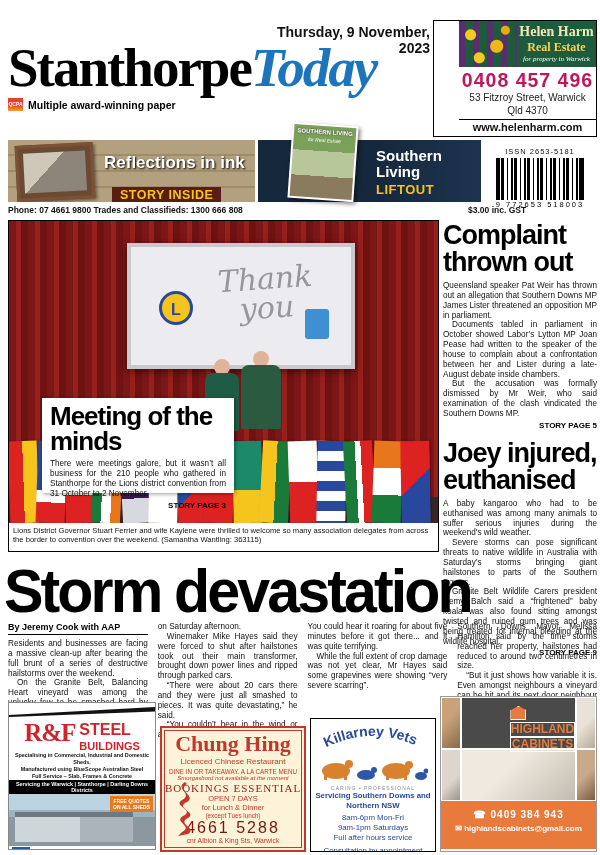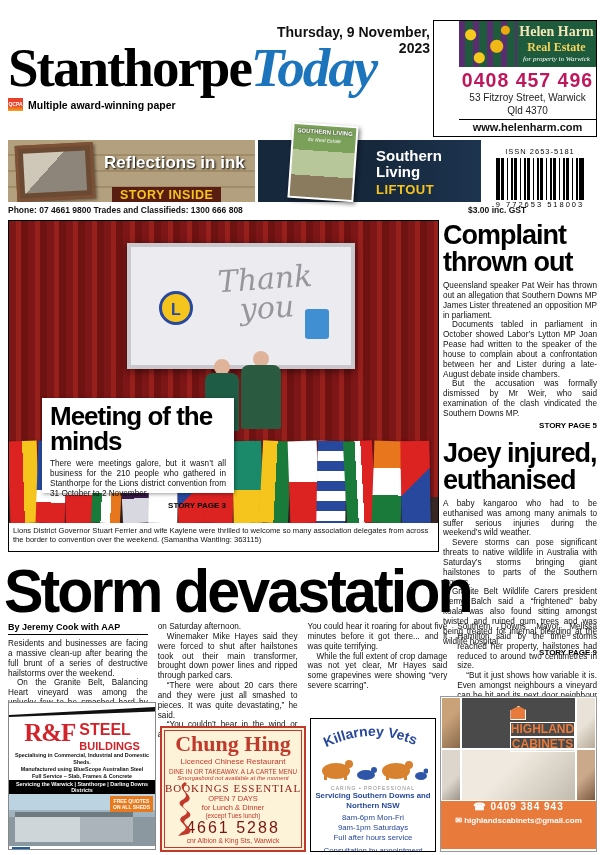--- a/index.html
+++ b/index.html
@@ -135,21 +135,21 @@
   .hi-grid { display:grid; grid-template-columns:1fr 1fr 1fr; grid-template-rows:52px 52px; }
   .hi-grid div { border:1px solid #fff; }
   .t1 { background:linear-gradient(135deg,#c9a27a 0 40%,#8a6a4a 100%); }
   .t2 { background:#4a4a4a; position:relative; text-align:center; }
   .t3 { background:linear-gradient(135deg,#e8e2d8 0 50%,#b8ab98 100%); }
   .t4 { background:linear-gradient(135deg,#dcd6cc 0 60%,#9a948a 100%); }
   .t5 { background:linear-gradient(135deg,#efe9df 0 40%,#c2bcb0 100%); }
   .t6 { background:linear-gradient(135deg,#caa88a 0 50%,#7a5a42 100%); }
   .hi-cube { width:16px; height:14px; background:#e87a3c; margin:8px auto 2px; clip-path:polygon(0 30%,50% 0,100% 30%,100% 100%,0 100%); }
   .hi-name { color:#e87a3c; font-weight:bold; font-size:12px; line-height:1.1;margin-left:48px; }
-  .hi-band { height:48px; background:#e87a3c; color:#fff; text-align:center; }
+  .hi-band { height:48px; background:#e87a3c; color:#fff; text-align:center; padding-top:8px; }
   .hi-ph { font-size:10px; font-weight:bold; letter-spacing:1px; }
   .hi-em { font-size:8px; font-weight:bold; margin-top:4px; }
 </style>
 </head>
 <body>
 
 <div class="page">
 
   <div class="abs dateline">Thursday, 9 November, 2023</div>
 

